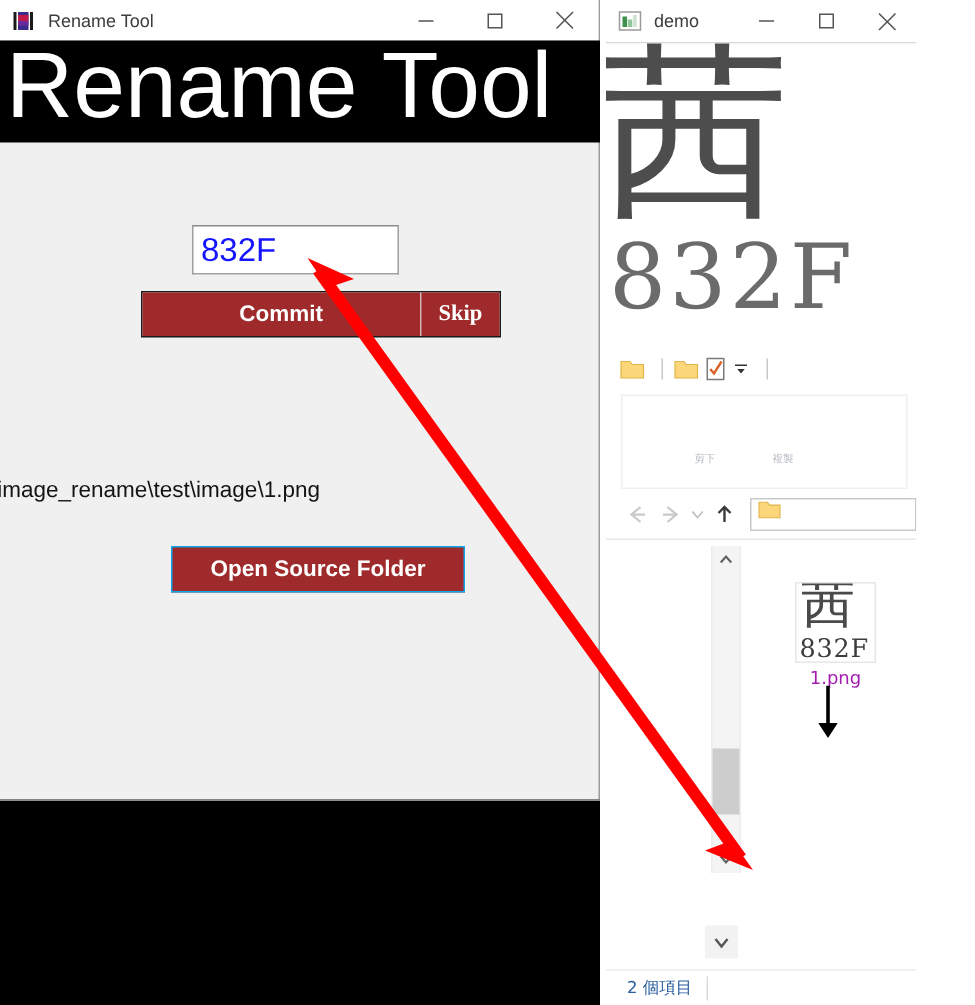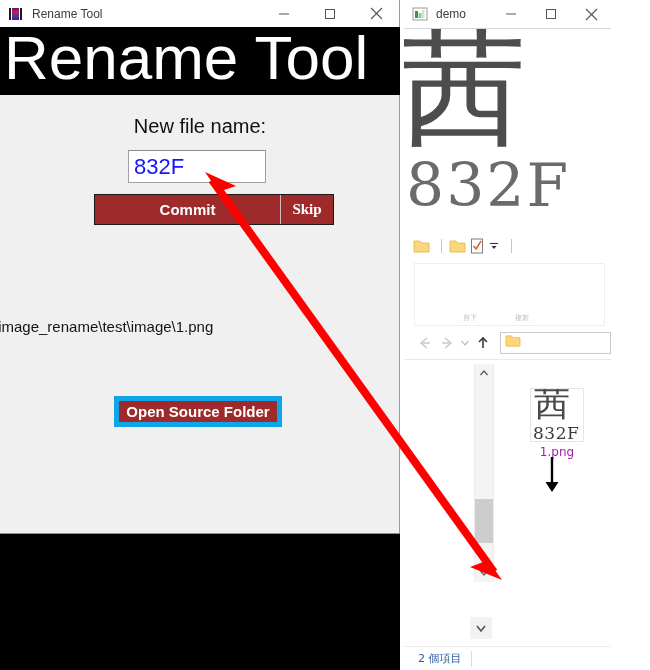--- a/index.html
+++ b/index.html
@@ -138,24 +138,23 @@
     left: -6px; top: 318px;
     width: 406px;
     font-size: 15px;
     color: #141414;
     white-space: nowrap;
     overflow: hidden;
   }
   #open-folder-button {
     position: absolute;
     left: 114px; top: 364px;
-    width: 168px; height: 31px;
-    border: 5px solid #0ea5e9;
-    box-sizing: border-box;
-    margin-top: 32px;
+    width: 196px; height: 31px;
+    border: 1px solid #0ea5e9;
+    box-sizing: border-box;
   }
 
   
   #console-window {
     position: absolute;
     left: 0; top: 533px;
     width: 400px;
     height: 137px;
     background: #000000;
     border-top: 1px solid #8d8d8d;
@@ -256,21 +255,21 @@
     position: relative;
     height: 63px;
     background: #ffffff;
     border-bottom: 1px solid #e2e2e2;
     margin: 4px 6px 0 10px;
     box-sizing: border-box;
     border: 1px solid #efefef;
   }
   .ribbon-ghost {
     position: absolute;
-    bottom: 2px;
+    bottom: 14px;
     font-size: 7px;
     color: #b9bcc4;
     font-family: "DejaVu Sans", sans-serif;
   }
 
   #nav-bar {
     position: relative;
     height: 33px;
     display: flex;
     align-items: center;
@@ -470,21 +469,20 @@
               <line x1="12" y1="1" x2="1" y2="12" stroke="#555" stroke-width="1.1"></line>
             </svg>
         </div>
       </div>
     </div>
 
     <div id="rename-banner">
       <div id="rename-banner-text">Rename Tool</div>
     </div>
 
-    <div id="label-newfile">New file name:</div>
 
     <input id="filename-input" type="text" value="832F" style="">
 
     <div id="button-row">
       <div id="commit-button" class="redbtn">Commit</div>
       <div id="skip-button" class="redbtn">Skip</div>
     </div>
 
     <div id="source-path">\image_rename\test\image\1.png</div>
 

